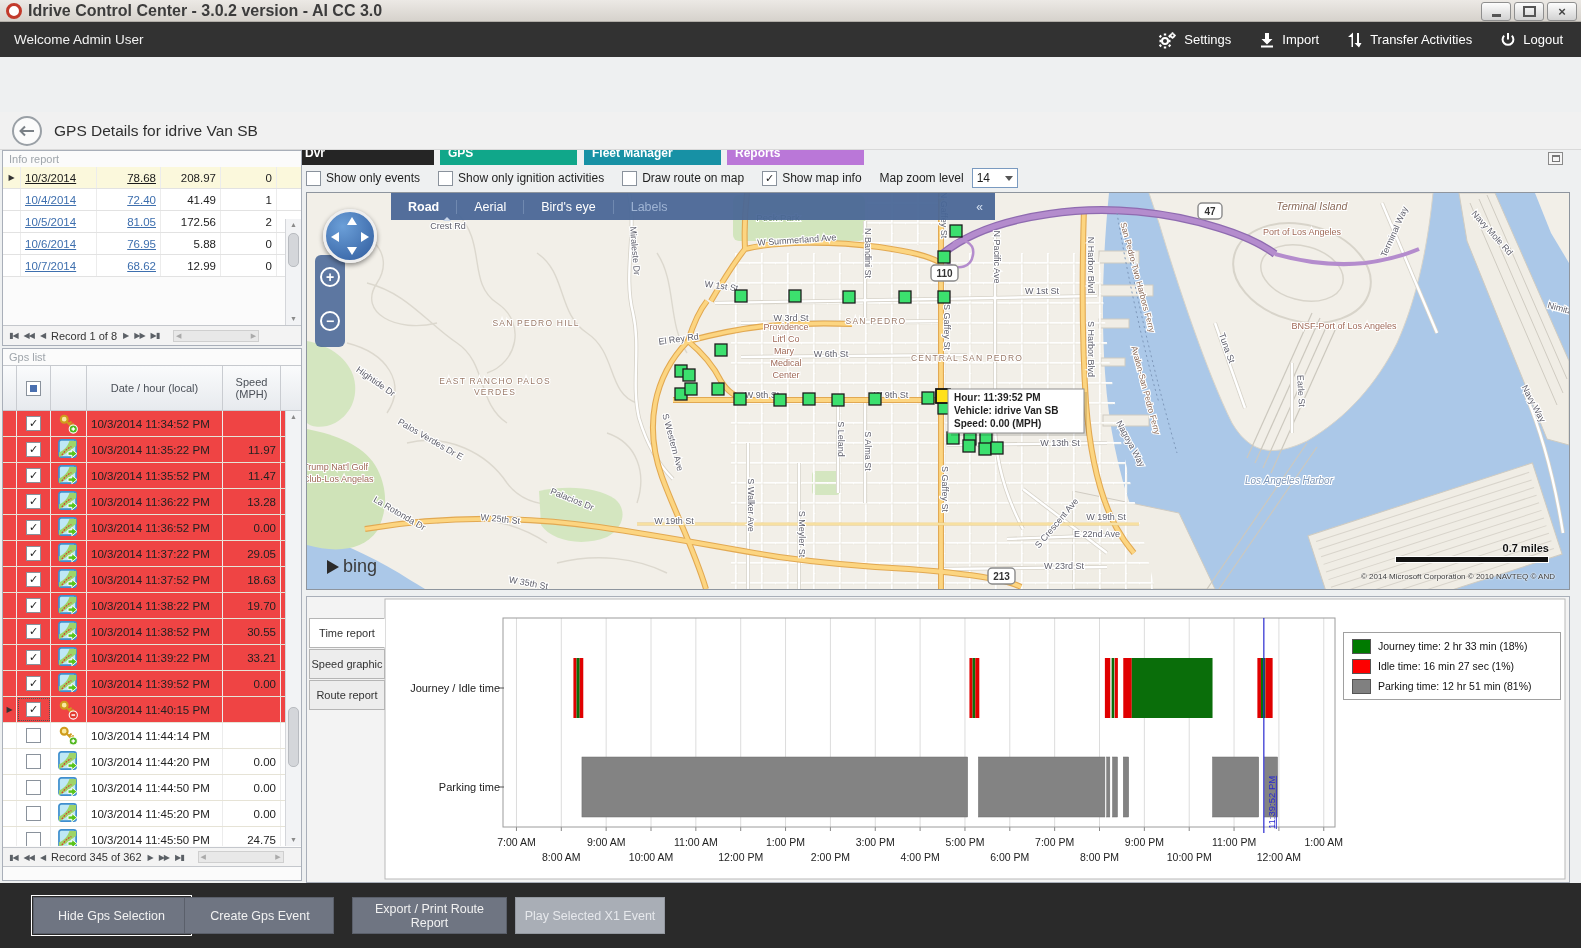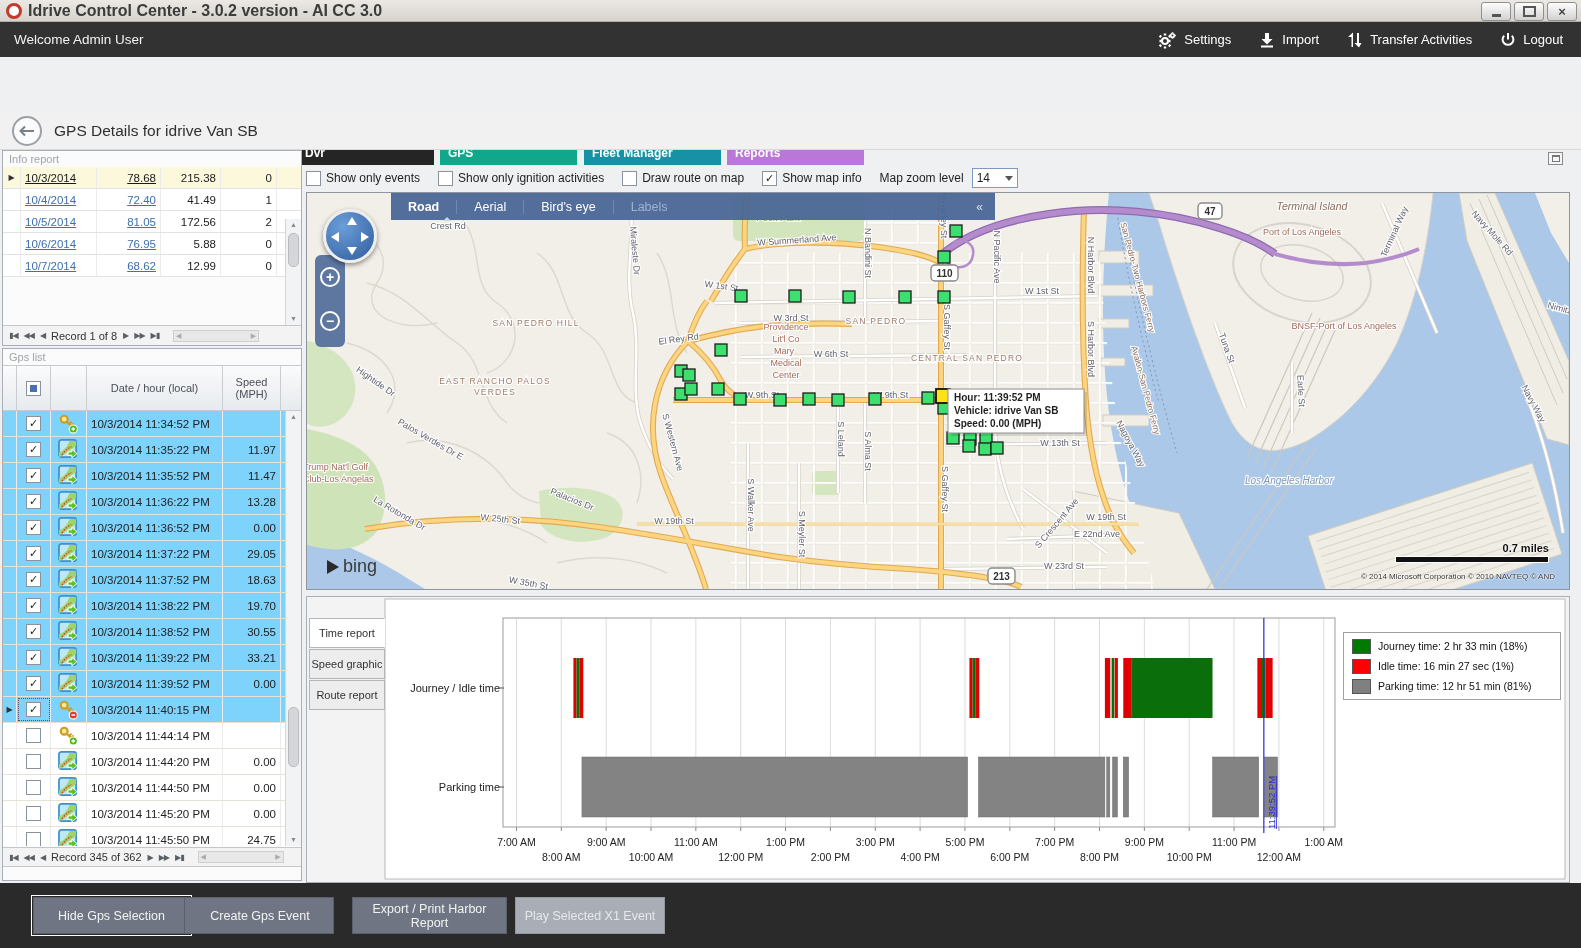--- a/index.html
+++ b/index.html
@@ -58,21 +58,21 @@
   .mini-h{margin-left:8px;flex:0 0 86px;height:12px;background:#e8e8e8;border:1px solid #cfcfcf;
           display:flex;align-items:center;justify-content:space-between;font-size:7px;color:#aaa;padding:0 2px;box-sizing:border-box;}
   
   .vscroll{position:absolute;width:15px;background:#f2f3f5;border-left:1px solid #d4d6da;}
   .vs-a{position:absolute;left:0;right:0;height:12px;font-size:7px;color:#8a8a8a;text-align:center;line-height:12px;}
   .vs-thumb{position:absolute;left:2px;width:11px;background:#d4d6da;border:1px solid #b8bbc0;border-radius:5px;box-sizing:border-box;}
   
   .gl-head,.gl-row{display:grid;grid-template-columns:14px 34px 36px 136px 58px;}
   .gl-head{height:44px;background:linear-gradient(#fafbfc,#e7eaee);border-top:1px solid #c6c9ce;border-bottom:1px solid #c6c9ce;}
   .gl-row{height:25px;border-bottom:1px solid #e6e3d6;background:#fff;font-size:11.5px;}
-  .gl-row.ck{background:#7dd3fc;}
+  .gl-row.ck{background:#ef4444;}
   .cb{width:13px;height:13px;background:#fff;border:1px solid #8a929c;display:inline-flex;align-items:center;
       justify-content:center;font-size:11px;font-weight:bold;color:#222;line-height:1;box-sizing:content-box;}
   .cb.on::after{content:"✓";}
   .cb.part{align-items:center;justify-content:center;}
   .cb.part::after{content:"";width:7px;height:7px;background:#4a70b0;}
   .focuscell{outline:1px dotted #555;outline-offset:-2px;}
   .rowicon{display:flex;align-items:center;justify-content:center;}
   
   .optsrow{left:306px;top:164px;width:1262px;height:28px;display:flex;align-items:center;gap:8px;font-size:12px;color:#1f1f1f;}
   .optpair{display:flex;align-items:center;gap:5px;margin-right:10px;}
@@ -302,21 +302,21 @@
     <div class="pcap">Info report</div>
     <div id="ir-rows">
         <div class="ir-row cur">
           <div class="c ind">▶</div>
           <div class="c">
             <a>10/3/2014</a>
           </div>
           <div class="c num">
             <a>78.68</a>
           </div>
-          <div class="c num">215.38</div>
+          <div class="c num">208.97</div>
           <div class="c num">0</div>
         </div>
         <div class="ir-row">
           <div class="c ind"></div>
           <div class="c">
             <a>10/4/2014</a>
           </div>
           <div class="c num">
             <a>72.40</a>
           </div>
@@ -1058,17 +1058,17 @@
         <div class="lgitem">
           <span class="lgsw" style="background: rgb(128, 128, 128);"></span>
           <span>Parking time: 12 hr 51 min (81%)</span>
         </div>
       </div>
   </div>
 
   <div class="abs footer">
     <button class="fbtn focus" style="left:33px;width:157px;">Hide Gps Selection</button>
     <button class="fbtn" style="left:184px;width:150px;padding-left:8px;">Create Gps Event</button>
-    <button class="fbtn" style="left:352px;width:155px;">Export / Print Harbor Report</button>
+    <button class="fbtn" style="left:352px;width:155px;">Export / Print Route Report</button>
     <button class="fbtn disabled" style="left:515px;width:150px;">Play Selected X1 Event</button>
   </div>
 
 </div>
 
 </body></html>

